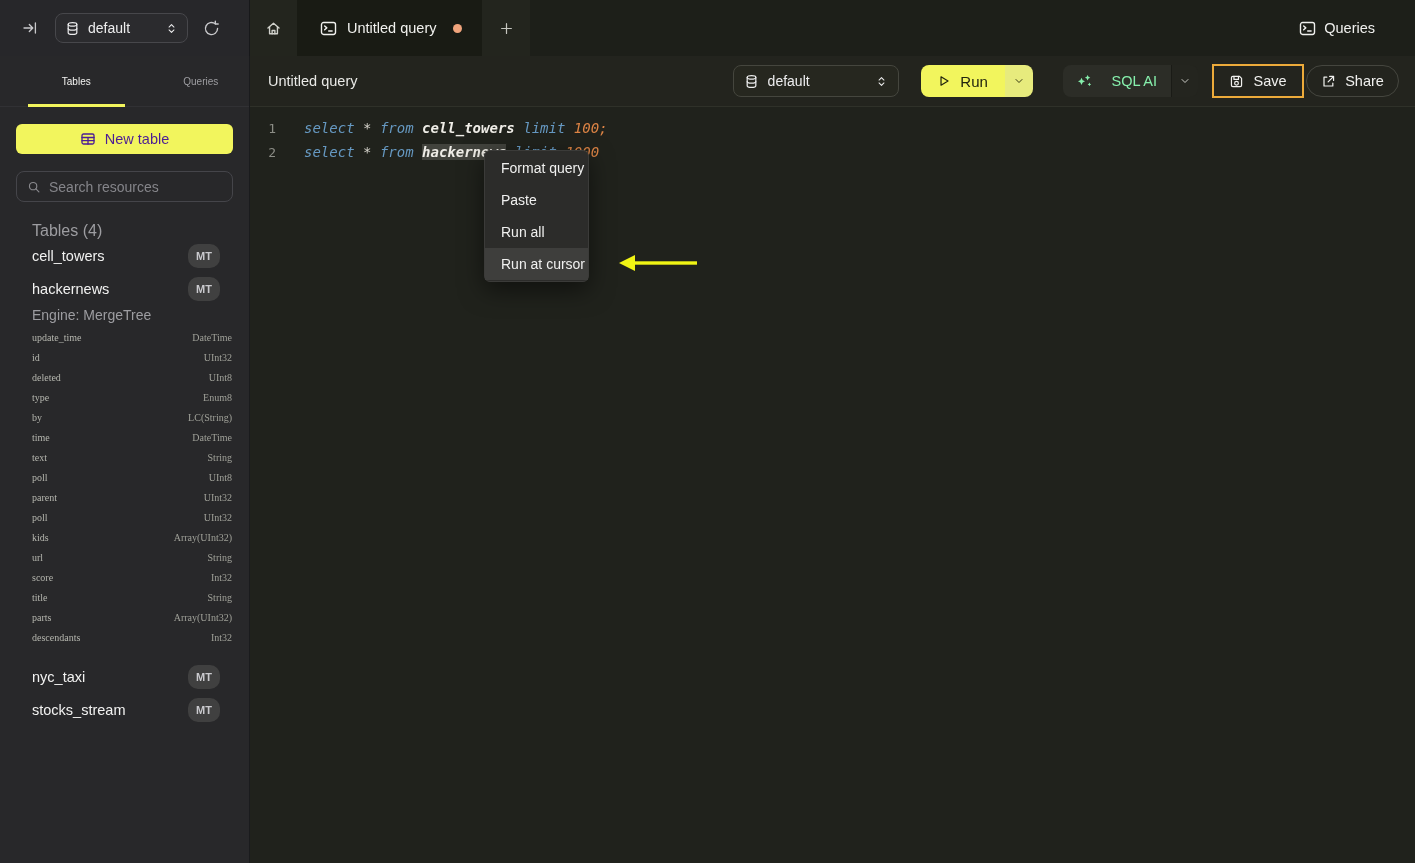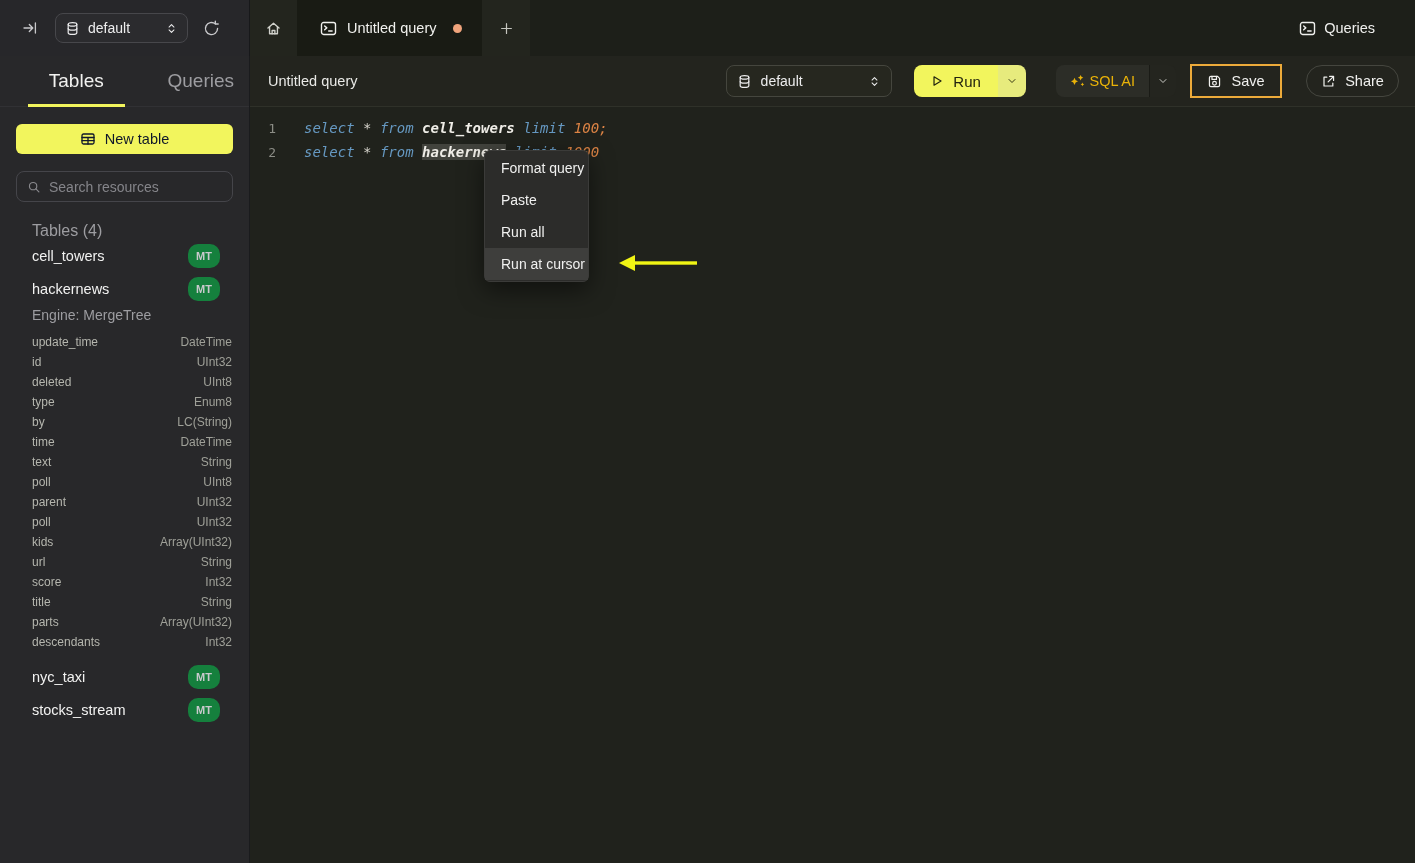--- a/index.html
+++ b/index.html
@@ -38,56 +38,56 @@
   .toolbar .spacer { flex:1; }
   .db-select2 { width:166px; height:32px; border:1px solid #45463e; border-radius:8px; background:#26271f;
                 display:flex; align-items:center; padding:0 10px; color:#ededee; font-size:14px; cursor:pointer; }
   .db-select2 .lbl { flex:1; margin-left:9px; }
   .split { display:flex; margin-left:14px;padding-left:8px; }
   .run-main { width:84px; height:32px; background:var(--accent); border-radius:8px 0 0 8px; color:#22240f;
               display:flex; align-items:center; justify-content:center; gap:9px; font-size:15px; font-weight:500; cursor:pointer; }
   .run-chev { width:28px; height:32px; background:#e7eb7d; border-radius:0 8px 8px 0; color:#32340f;
               display:flex; align-items:center; justify-content:center; cursor:pointer; }
   .sqlai-split { margin-left:22px; }
-  .sqlai-main { height:32px; padding:0 14px; background:#2c2d27; border-radius:8px 0 0 8px; color:#eab308;
-                display:flex; align-items:center; gap:4px; font-size:14.5px; font-weight:500; cursor:pointer; }
+  .sqlai-main { height:32px; padding:0 14px; background:#2c2d27; border-radius:8px 0 0 8px; color:#86efac;
+                display:flex; align-items:center; gap:19px; font-size:14.5px; font-weight:500; cursor:pointer; }
   .sqlai-chev { width:27px; height:32px; background:#24251f; border-left:1px solid #1a1b16; border-radius:0 8px 8px 0;
                 color:#cfcfca; display:flex; align-items:center; justify-content:center; cursor:pointer; }
   .save-btn { margin-left:14px; width:92px; height:34px; border:2px solid var(--save-border); border-radius:0;
               color:#f0f0ee; display:flex; align-items:center; justify-content:center; gap:9px; font-size:14.5px;
               font-weight:500; cursor:pointer; background:transparent; }
-  .share-btn { margin-left:24px; margin-right:16px; width:93px; height:32px; border:1px solid #45463f; border-radius:16px;
+  .share-btn { margin-left:2px; margin-right:16px; width:93px; height:32px; border:1px solid #45463f; border-radius:16px;
                color:#f0f0ee; display:flex; align-items:center; justify-content:center; gap:9px; font-size:14.5px;
                font-weight:500; cursor:pointer; }
 
   
   .sidebar { position:absolute; left:0; top:56px; width:250px; height:807px; background:#28282a;
              border-right:1px solid #1a1b1d; }
   .side-tabs { height:51px; display:flex; border-bottom:1px solid #313134; }
-  .side-tab { width:50%; display:flex; align-items:center; justify-content:center; font-size:19px;
+  .side-tab { width:50%; display:flex; align-items:center; justify-content:center; font-size:10px;
               color:#9d9da1; cursor:pointer; position:relative;margin-left:28px; }
   .side-tab.active { color:#f2f2f0; font-weight:500; }
   .side-tab.active::after { content:""; position:absolute; left:0; right:0; bottom:-1px; height:3px; background:var(--accent); }
   .new-table-btn { margin:17px 16px 0 16px; height:30px; background:var(--accent); border-radius:6px;
-                   display:flex; align-items:center; justify-content:center; gap:9px; color:#0f172a;
+                   display:flex; align-items:center; justify-content:center; gap:9px; color:#4c1d95;
                    font-size:14.5px; font-weight:500; cursor:pointer; }
   .search-box { margin:17px 16px 0 16px; height:31px; border:1px solid #45454a; border-radius:8px;
                 display:flex; align-items:center; padding:0 10px; color:#8a8a8e; }
   .search-box input { border:none; outline:none; background:transparent; color:#e8e8e6; font-size:14px;
                       margin-left:8px; width:100%; font-family:"Liberation Sans",sans-serif; }
   .search-box input::placeholder { color:#85858a; }
   .section-title { margin:20px 0 0 32px; font-size:16px; color:#9d9da1; height:17px; }
   .tbl-row { height:33px; display:flex; align-items:center; padding:0 29px 0 32px; cursor:pointer; }
   .tbl-row .nm { color:#f2f2f1; font-size:14.5px; font-weight:500; flex:1; }
-  .mt-badge { width:32px; height:24px; border-radius:10px; background:#15803d; color:#c9c9cd; font-size:11px;
+  .mt-badge { width:32px; height:24px; border-radius:10px; background:#404040; color:#c9c9cd; font-size:11px;
               font-weight:600; display:flex; align-items:center; justify-content:center; }
   .engine-line { height:20px; line-height:20px; padding-left:32px; font-size:14px; color:#9d9da1; }
   .cols { margin-top:7px; }
-  .col-row { height:20px; display:flex; align-items:center; padding:0 17px 0 32px;
-             font-family:Liberation Sans, sans-serif; font-size:12px; }
+  .col-row { height:20px; display:flex; padding:0 17px 0 32px;
+             font-family:Liberation Serif, serif; font-size:10px; }
   .col-row .cn { color:#b5b6ae; flex:1; }
   .col-row .ct { color:#9fa098; }
   .gap8 { height:8px; }
 
   
   .editor { position:absolute; left:250px; top:107px; width:1165px; height:756px; background:#20221c;
             padding-top:9px; cursor:text; }
   .code-line { display:flex; height:24px; align-items:center;
                font-family:"DejaVu Sans Mono", monospace; font-size:14px; white-space:pre; }
   .gutter { width:26px; text-align:right; color:#8c8d86; font-size:13px; flex:none; }

